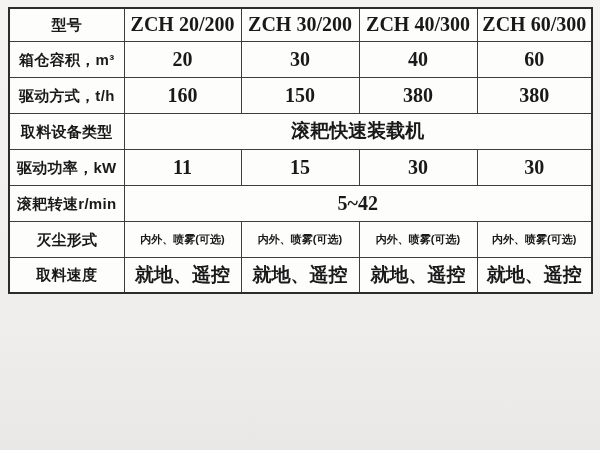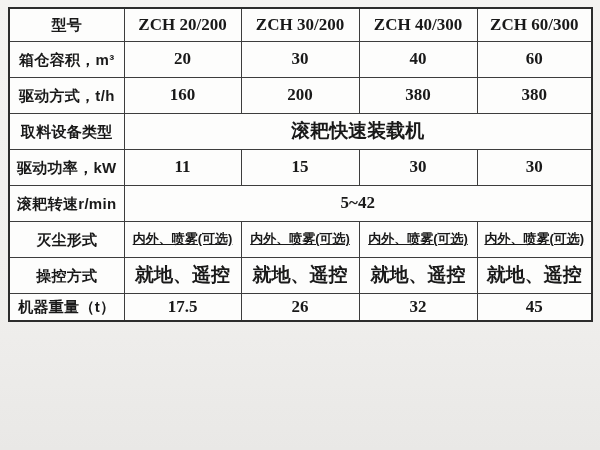--- a/index.html
+++ b/index.html
@@ -40,31 +40,30 @@
   .lbl {
     font-weight: bold;
     font-size: 15px;
     letter-spacing: 0.3px;
     white-space: pre-line;
     line-height: 17px;
   }
   .num {
     font-family: "Liberation Serif", serif;
     font-weight: bold;
-    font-size: 17px;
+    font-size: 20px;
   }
   .cn {
     font-weight: bold;
     font-size: 19px;
   }
   .sm {
-    font-size: 13px;
+    font-size: 11px;
     letter-spacing: 0;
     padding: 0;
-    text-decoration: underline;
   }
   .dims {
     font-size: 13.5px;
     letter-spacing: 0;
     padding: 0;
   }
   tr.h-head  { height: 33px; }
   tr.h-std   { height: 36px; }
   tr.h-tall  { height: 42px; }
   tr.h-last  { height: 28px; }
@@ -96,21 +95,21 @@
         <td class="lbl">箱仓容积，m³</td>
         <td class="num">20</td>
         <td class="num">30</td>
         <td class="num">40</td>
         <td class="num">60</td>
       </tr>
 
       <tr class="h-std">
         <td class="lbl">驱动方式，t/h</td>
         <td class="num">160</td>
-        <td class="num">200</td>
+        <td class="num">150</td>
         <td class="num">380</td>
         <td class="num">380</td>
       </tr>
 
       <tr class="h-std">
         <td class="lbl">取料设备类型</td>
         <td class="cn" colspan="4">滚耙快速装载机</td>
       </tr>
 
 
@@ -130,32 +129,25 @@
 
       <tr class="h-std">
         <td class="lbl">灭尘形式</td>
         <td class="cn sm">内外、喷雾(可选)</td>
         <td class="cn sm">内外、喷雾(可选)</td>
         <td class="cn sm">内外、喷雾(可选)</td>
         <td class="cn sm">内外、喷雾(可选)</td>
       </tr>
 
       <tr class="h-std">
-        <td class="lbl">操控方式</td>
+        <td class="lbl">取料速度</td>
         <td class="cn">就地、遥控</td>
         <td class="cn">就地、遥控</td>
         <td class="cn">就地、遥控</td>
         <td class="cn">就地、遥控</td>
       </tr>
 
 
-      <tr class="h-last">
-        <td class="lbl">机器重量（t）</td>
-        <td class="num">17.5</td>
-        <td class="num">26</td>
-        <td class="num">32</td>
-        <td class="num">45</td>
-      </tr>
 
     </tbody>
       </table>
   </div>
 </div>
 
 </body></html>

